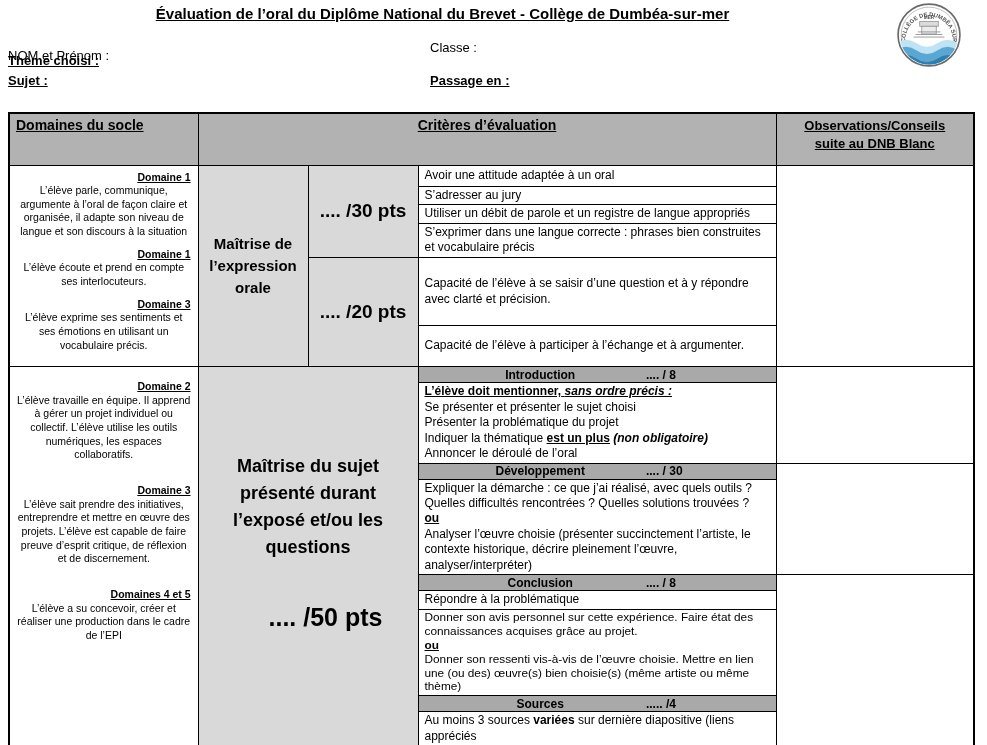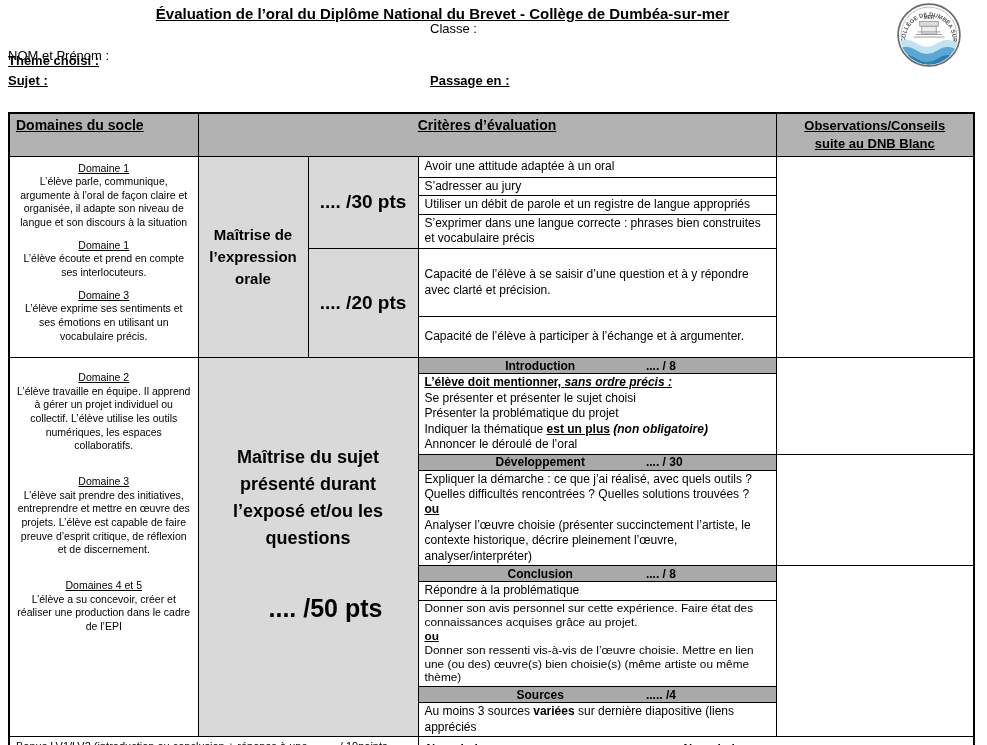--- a/index.html
+++ b/index.html
@@ -23,21 +23,21 @@
     border:2px solid #000;
   }
   td { border:1px solid #000; padding:0; vertical-align:top; overflow:hidden; }
 
   .hdrcell { background:#b2b2b2; font-weight:bold; font-size:14px; padding:3px 6px; }
   .hdrcell span { text-decoration:underline; }
   .hdr-center { text-align:center;margin-left:28px; }
   .hdr-obs { text-align:center; font-size:13px; line-height:1.35; }
 
   .domcell { font-size:10.5px; text-align:center; padding:5px 7px; line-height:1.3; }
-  .dom-title { font-weight:normal; text-decoration:underline; display:block; }
+  .dom-title { font-weight:bold; text-decoration:underline; display:block;text-align:right; }
   .dom-body { display:block; margin-bottom:9px; }
   .dom2 .dom-body { margin-bottom:22px; }
 
   .gray { background:#d9d9d9; }
   .mlabel { font-weight:bold; font-size:15px; text-align:center; vertical-align:middle; line-height:1.45; padding:0 8px; }
   .pts { font-weight:bold; font-size:19px; text-align:center; vertical-align:middle; line-height:1.5; padding:0 8px; }
 
   .crit { font-size:12px; padding:1px 6px; vertical-align:middle; line-height:1.3; }
 
   .bigcell { text-align:center; vertical-align:middle; }
@@ -65,21 +65,21 @@
   .jurycell { font-size:12px; padding:4px 8px; }
   .jury-cols { display:flex; }
   .jury-col { width:47%; font-weight:bold; line-height:1.4; }
 </style>
 </head>
 <body>
 
 <div class="title"><span>Évaluation de l’oral du Diplôme National du Brevet - Collège de Dumbéa-sur-mer</span></div>
 
 <div class="fld" style="left:8px; top:48px;">NOM et Prénom :</div>
-<div class="fld" style="left:430px; top:21px;">Classe :</div>
+<div class="fld" style="left:430px; top:40px;">Classe :</div>
 <div class="fld bu" style="left:8px; top:53px;">Thème choisi :</div>
 <div class="fld bu" style="left:8px; top:73px;">Sujet :</div>
 <div class="fld bu" style="left:430px; top:73px;">Passage en :</div>
 
 <div class="logo">
   <svg width="66" height="66" viewBox="0 0 64 64">
     <defs>
         <clipPath id="lc">
           <circle cx="32" cy="32" r="28.5"></circle>
         </clipPath>
@@ -105,21 +105,21 @@
 <table class="form">
   <colgroup>
     <col style="width:189px">
       <col style="width:110px">
       <col style="width:110px">
       <col style="width:358px">
       <col style="width:198px">
   </colgroup>
 
   <tbody>
-      <tr style="height:43px">
+      <tr style="height:52px">
     <td class="hdrcell"><span>Domaines du socle</span></td>
     <td class="hdrcell hdr-center" colspan="3"><span>Critères d’évaluation</span></td>
     <td class="hdrcell hdr-obs"><span>Observations/Conseils</span><br><span>suite au DNB Blanc</span></td>
   </tr>
 
   <tr style="height:21px">
     <td class="domcell" rowspan="6">
       <span class="dom-title">Domaine 1</span>
       <span class="dom-body">L’élève parle, communique, argumente à l’oral de façon claire et organisée, il adapte son niveau de langue et son discours à la situation</span>
       <span class="dom-title">Domaine 1</span>

